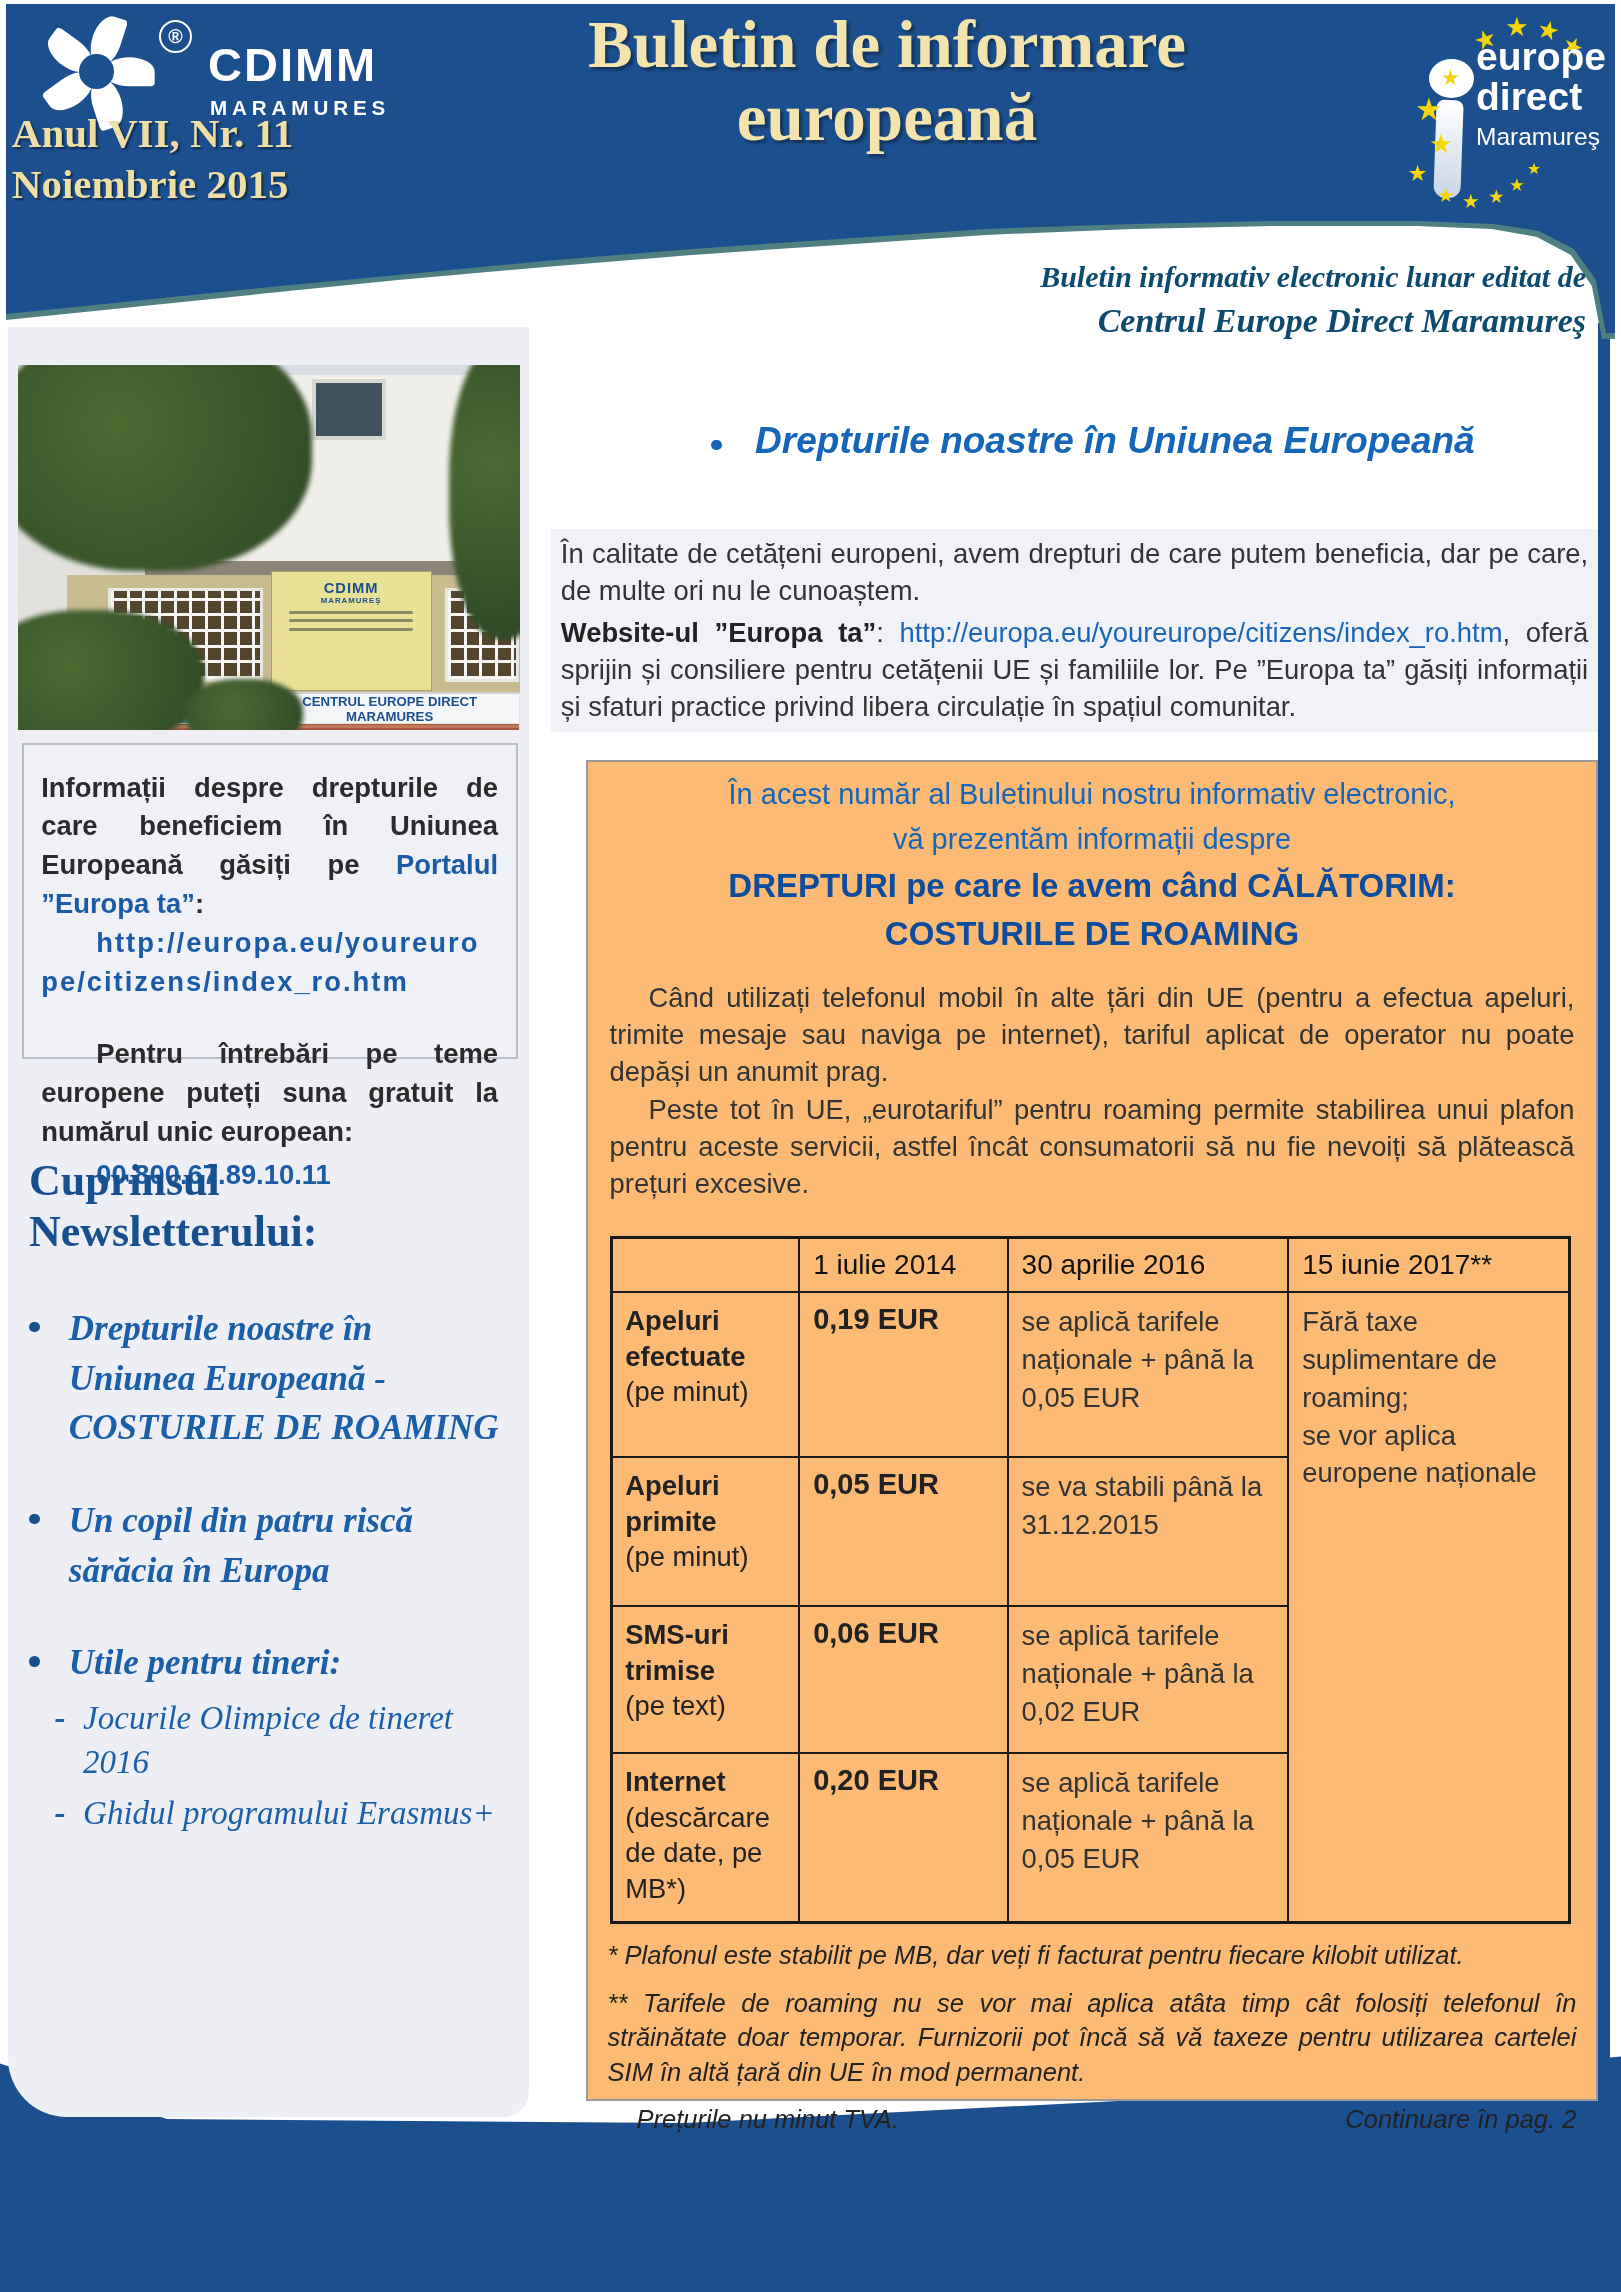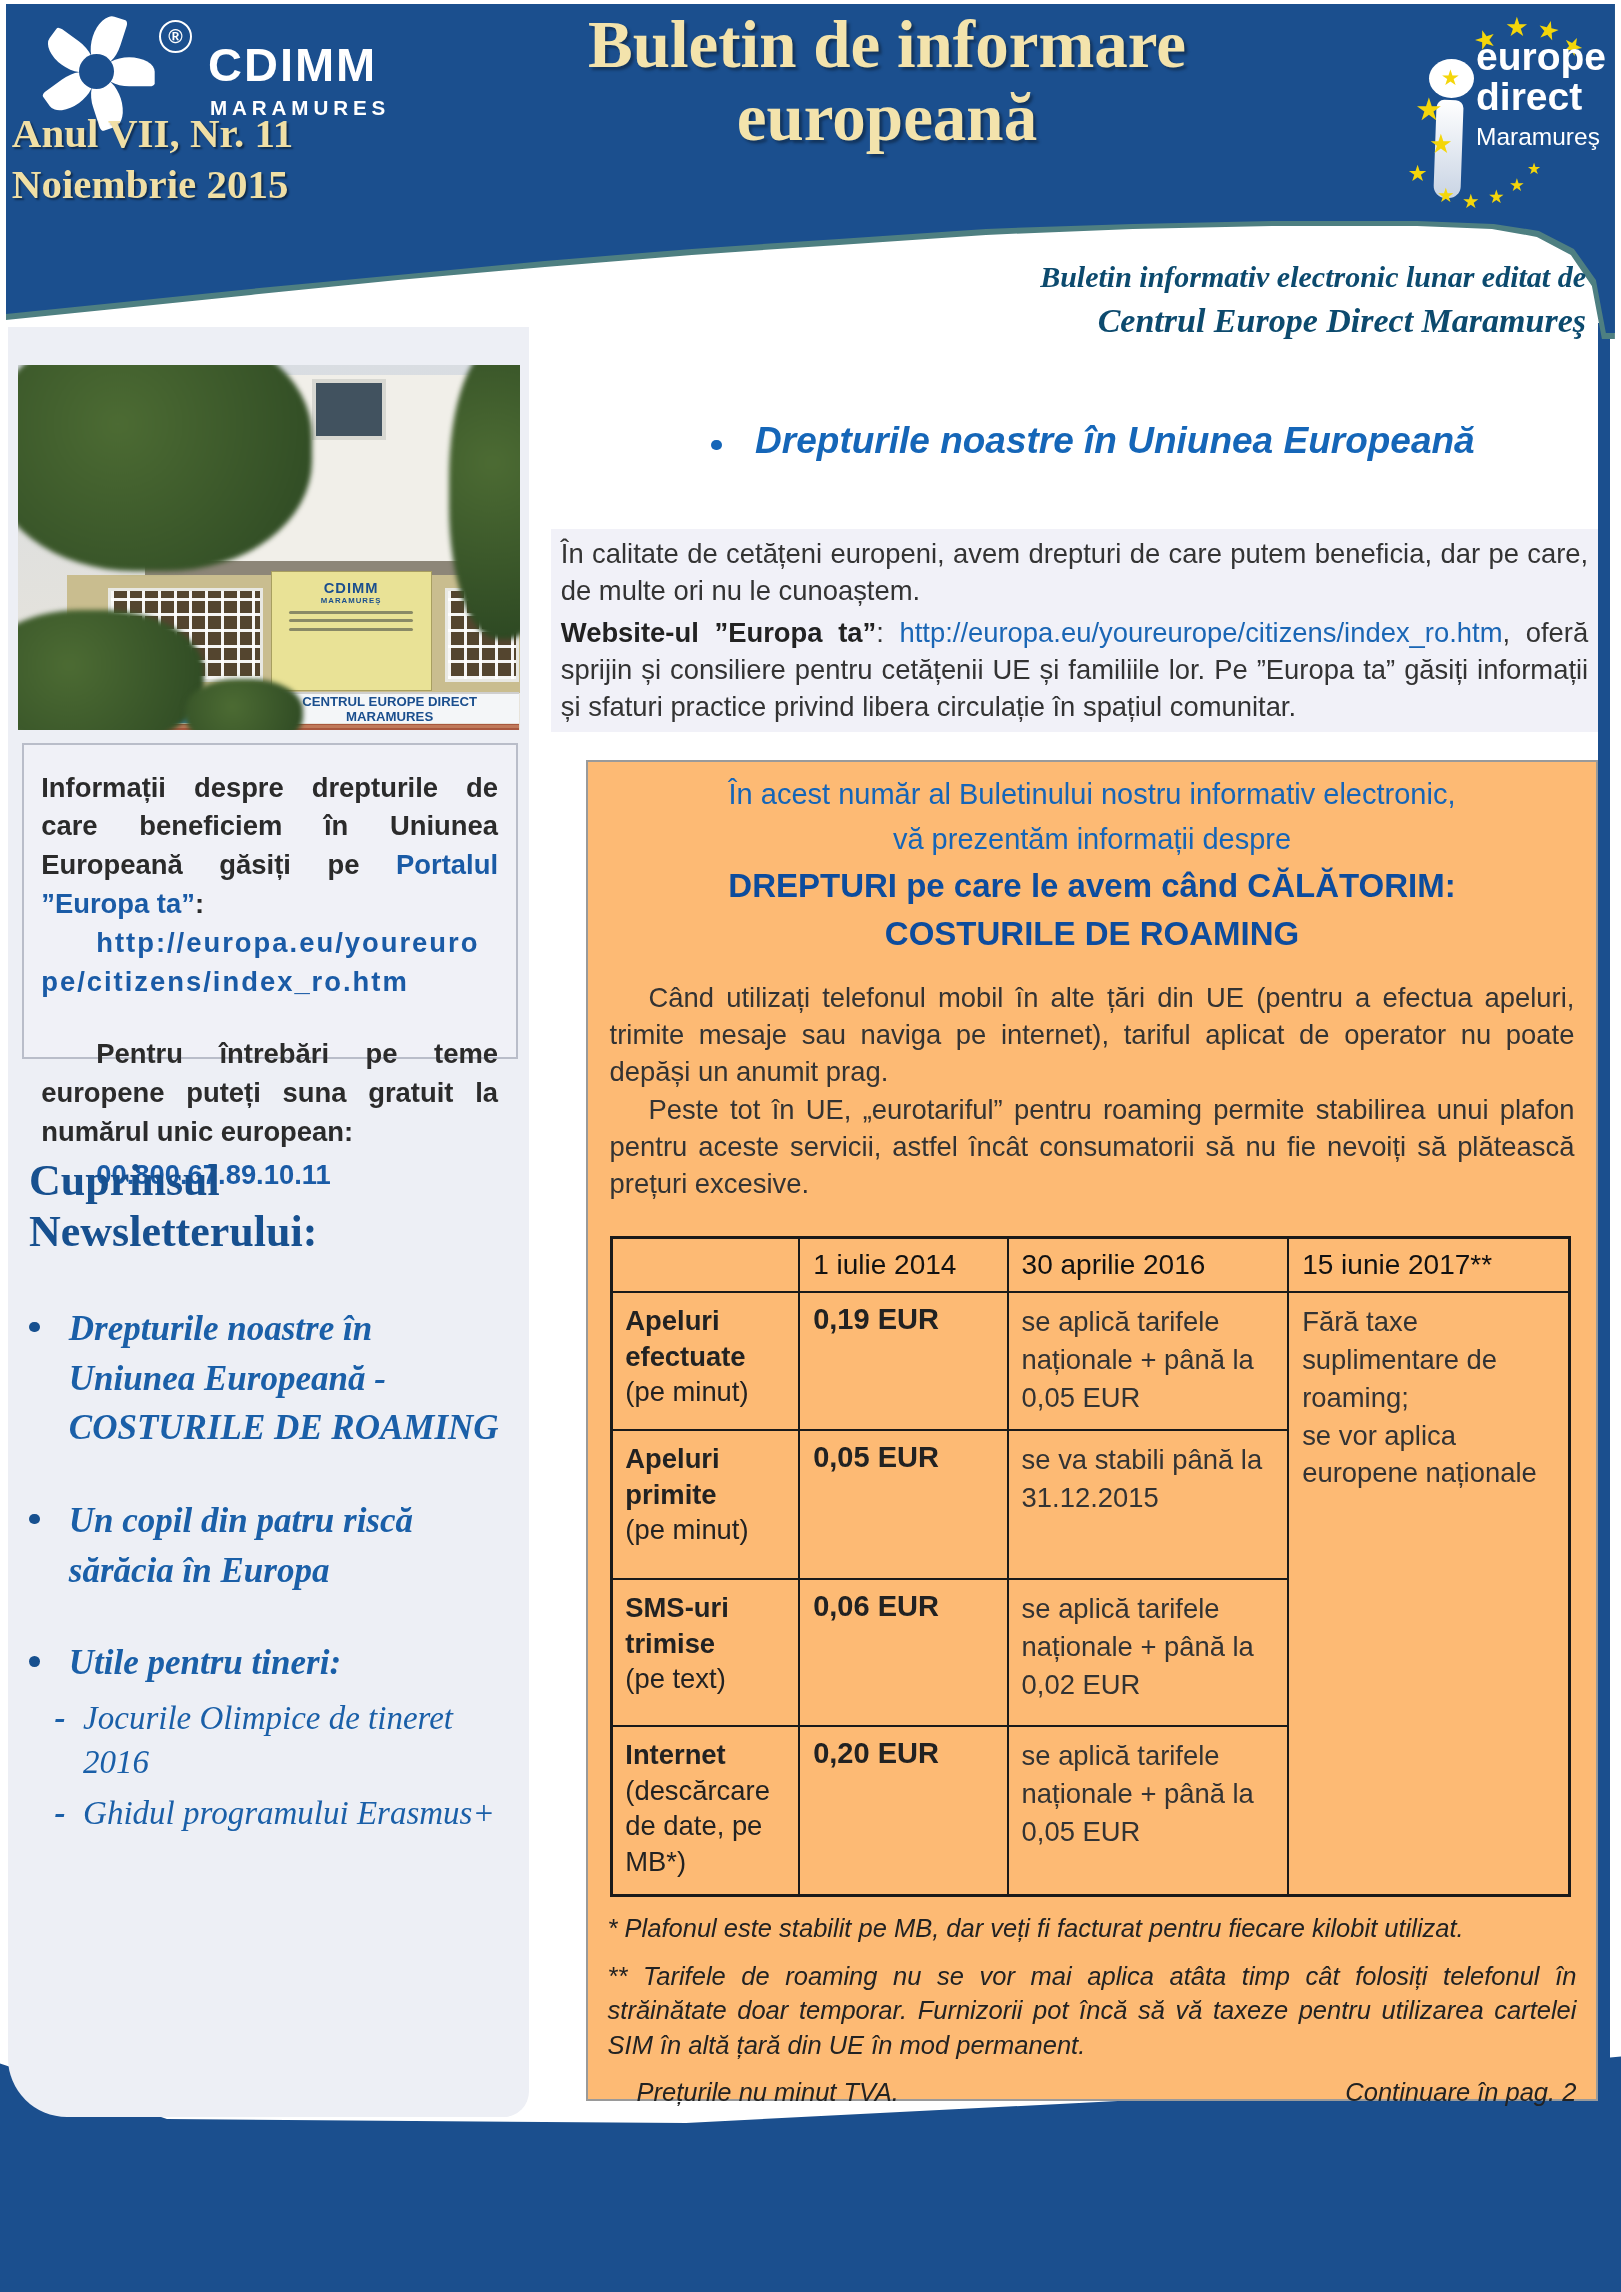--- a/index.html
+++ b/index.html
@@ -168,21 +168,21 @@
 
   table.tariffs { border-collapse:collapse; width:961px; margin:11.8px 0 0 2px; }
   table.tariffs th, table.tariffs td { border:2.9px solid #1a1a1a; padding:9.8px 12.7px; vertical-align:top; text-align:left; }
   table.tariffs { border:3.9px solid #1a1a1a; }
   th.th-date { font-size:28px; color:#111; font-weight:normal; height:55px; vertical-align:middle; }
   td.row-label { width:188px; font-size:27.4px; color:#222; line-height:1.3; }
   td.row-label .rl-name { font-weight:bold; }
   td.val { width:208px; font-size:29px; font-weight:bold; color:#222; vertical-align:middle; }
   td.desc { width:280px; font-size:27.4px; line-height:1.38; vertical-align:middle; }
   td.merged { width:280px; font-size:27.4px; line-height:1.38; vertical-align:middle; }
-  tr.r1 td { height:138px; } tr.r2 td { height:149px; } tr.r3 td { height:147px; } tr.r4 td { height:169px; }
+  tr.r1 td { height:165px; } tr.r2 td { height:149px; } tr.r3 td { height:147px; } tr.r4 td { height:169px; }
 
   .footnote { font-style:italic; font-size:25.5px; color:#222; line-height:1.35; margin-top:13.7px; text-align:justify; }
   .fn-row { display:flex; justify-content:space-between; margin-top:15.7px; font-style:italic; font-size:25.5px; color:#222; }
   .fn-row .fn-left { text-indent:29px; }
 
   
   .footer-blue {
     position:absolute; left:0; top:2039px; width:1621px; height:254px; background:#1b4f8e; z-index:2;
     clip-path:polygon(0 24.5px, 167px 80px, 686px 84px, 1176px 59px, 1621px 17.6px, 1621px 254px, 0 254px);
   }

